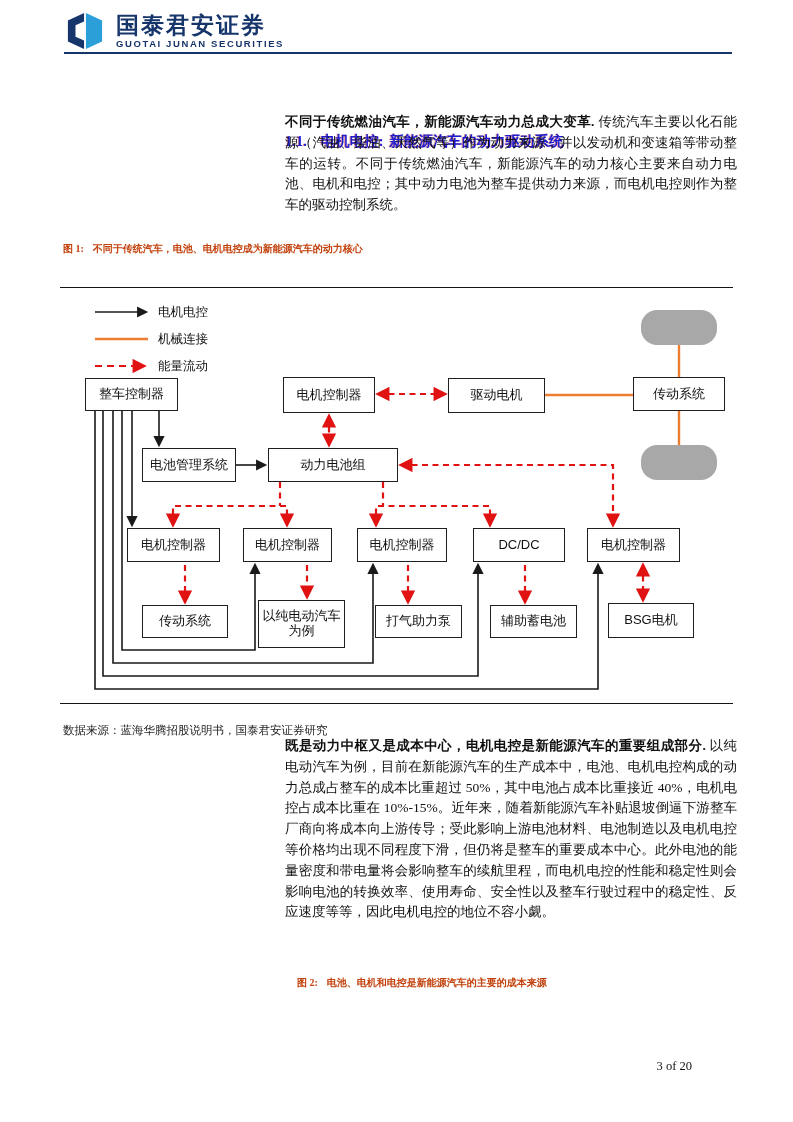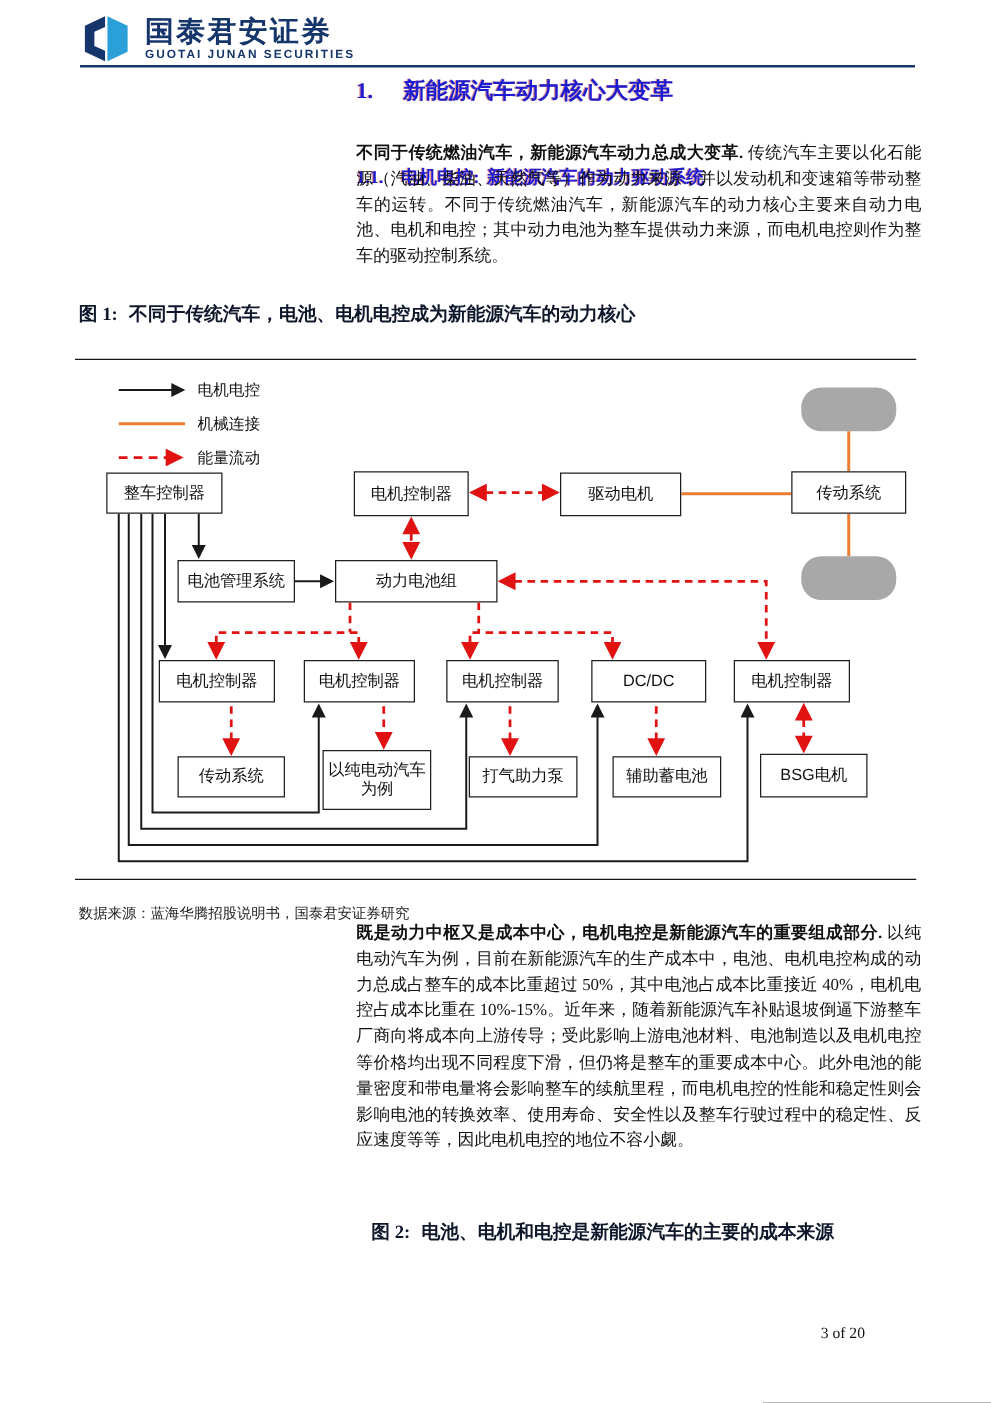--- a/index.html
+++ b/index.html
@@ -24,21 +24,21 @@
   .h2 .num{margin-right:14px;}
   .h2 .kw{margin-right:6px;}
 
   
   .para{width:452px;font-size:13.5px;line-height:20.8px;text-align:justify;color:#111;}
   .para .lead{font-weight:bold;}
   .p1{left:285px;top:112px;}
   .p2{left:285px;top:736px;}
 
   
-  .figcap{font-size:15px;font-weight:bold;color:#0f172a;white-space:nowrap;
+  .figcap{font-size:10px;font-weight:bold;color:#c2410c;white-space:nowrap;
           font-family:"Liberation Serif",serif;}
   .figcap .lbl{margin-right:9px;}
   .cap1{left:63px;top:242px;}
   .cap2{left:285px;top:976px;padding-left:12px;}
 
   .rule-top{left:60px;top:287px;width:673px;border-top:1.5px solid #141414;}
   .rule-bottom{left:60px;top:703px;width:673px;border-top:1.2px solid #141414;}
   .source{left:63px;top:707px;font-size:11.5px;color:#222;margin-top:16px;}
 
   
@@ -65,23 +65,20 @@
       <polygon points="23,1 40,9 40,31 23,39" fill="#2b9fd8"></polygon>
       <polygon points="21,10 12,14 12,26 21,30" fill="#ffffff"></polygon>
     </svg>
     <div class="logo-text">
       <div class="cn">国泰君安证券</div>
       <div class="en">GUOTAI JUNAN SECURITIES</div>
     </div>
   </div>
   <div class="abs header-rule"></div>
 
-  <div class="abs h1">
-    <span class="num">1.</span><span>新能源汽车动力核心大变革</span>
-  </div>
   <div class="abs h2">
     <span class="num">1.1.</span><span class="kw">电机电控:</span><span>新能源汽车的动力驱动系统</span>
   </div>
 
   <div class="abs para p1"><span class="lead">不同于传统燃油汽车，新能源汽车动力总成大变革.</span> <span>传统汽车主要以化石能源（汽油、柴油、天然气等）作为动力来源，并以发动机和变速箱等带动整车的运转。不同于传统燃油汽车，新能源汽车的动力核心主要来自动力电池、电机和电控；其中动力电池为整车提供动力来源，而电机电控则作为整车的驱动控制系统。</span></div>
 
   <div class="abs figcap cap1">
     <span class="lbl">图 1:</span><span>不同于传统汽车，电池、电机电控成为新能源汽车的动力核心</span>
   </div>
   <div class="abs rule-top"></div>

